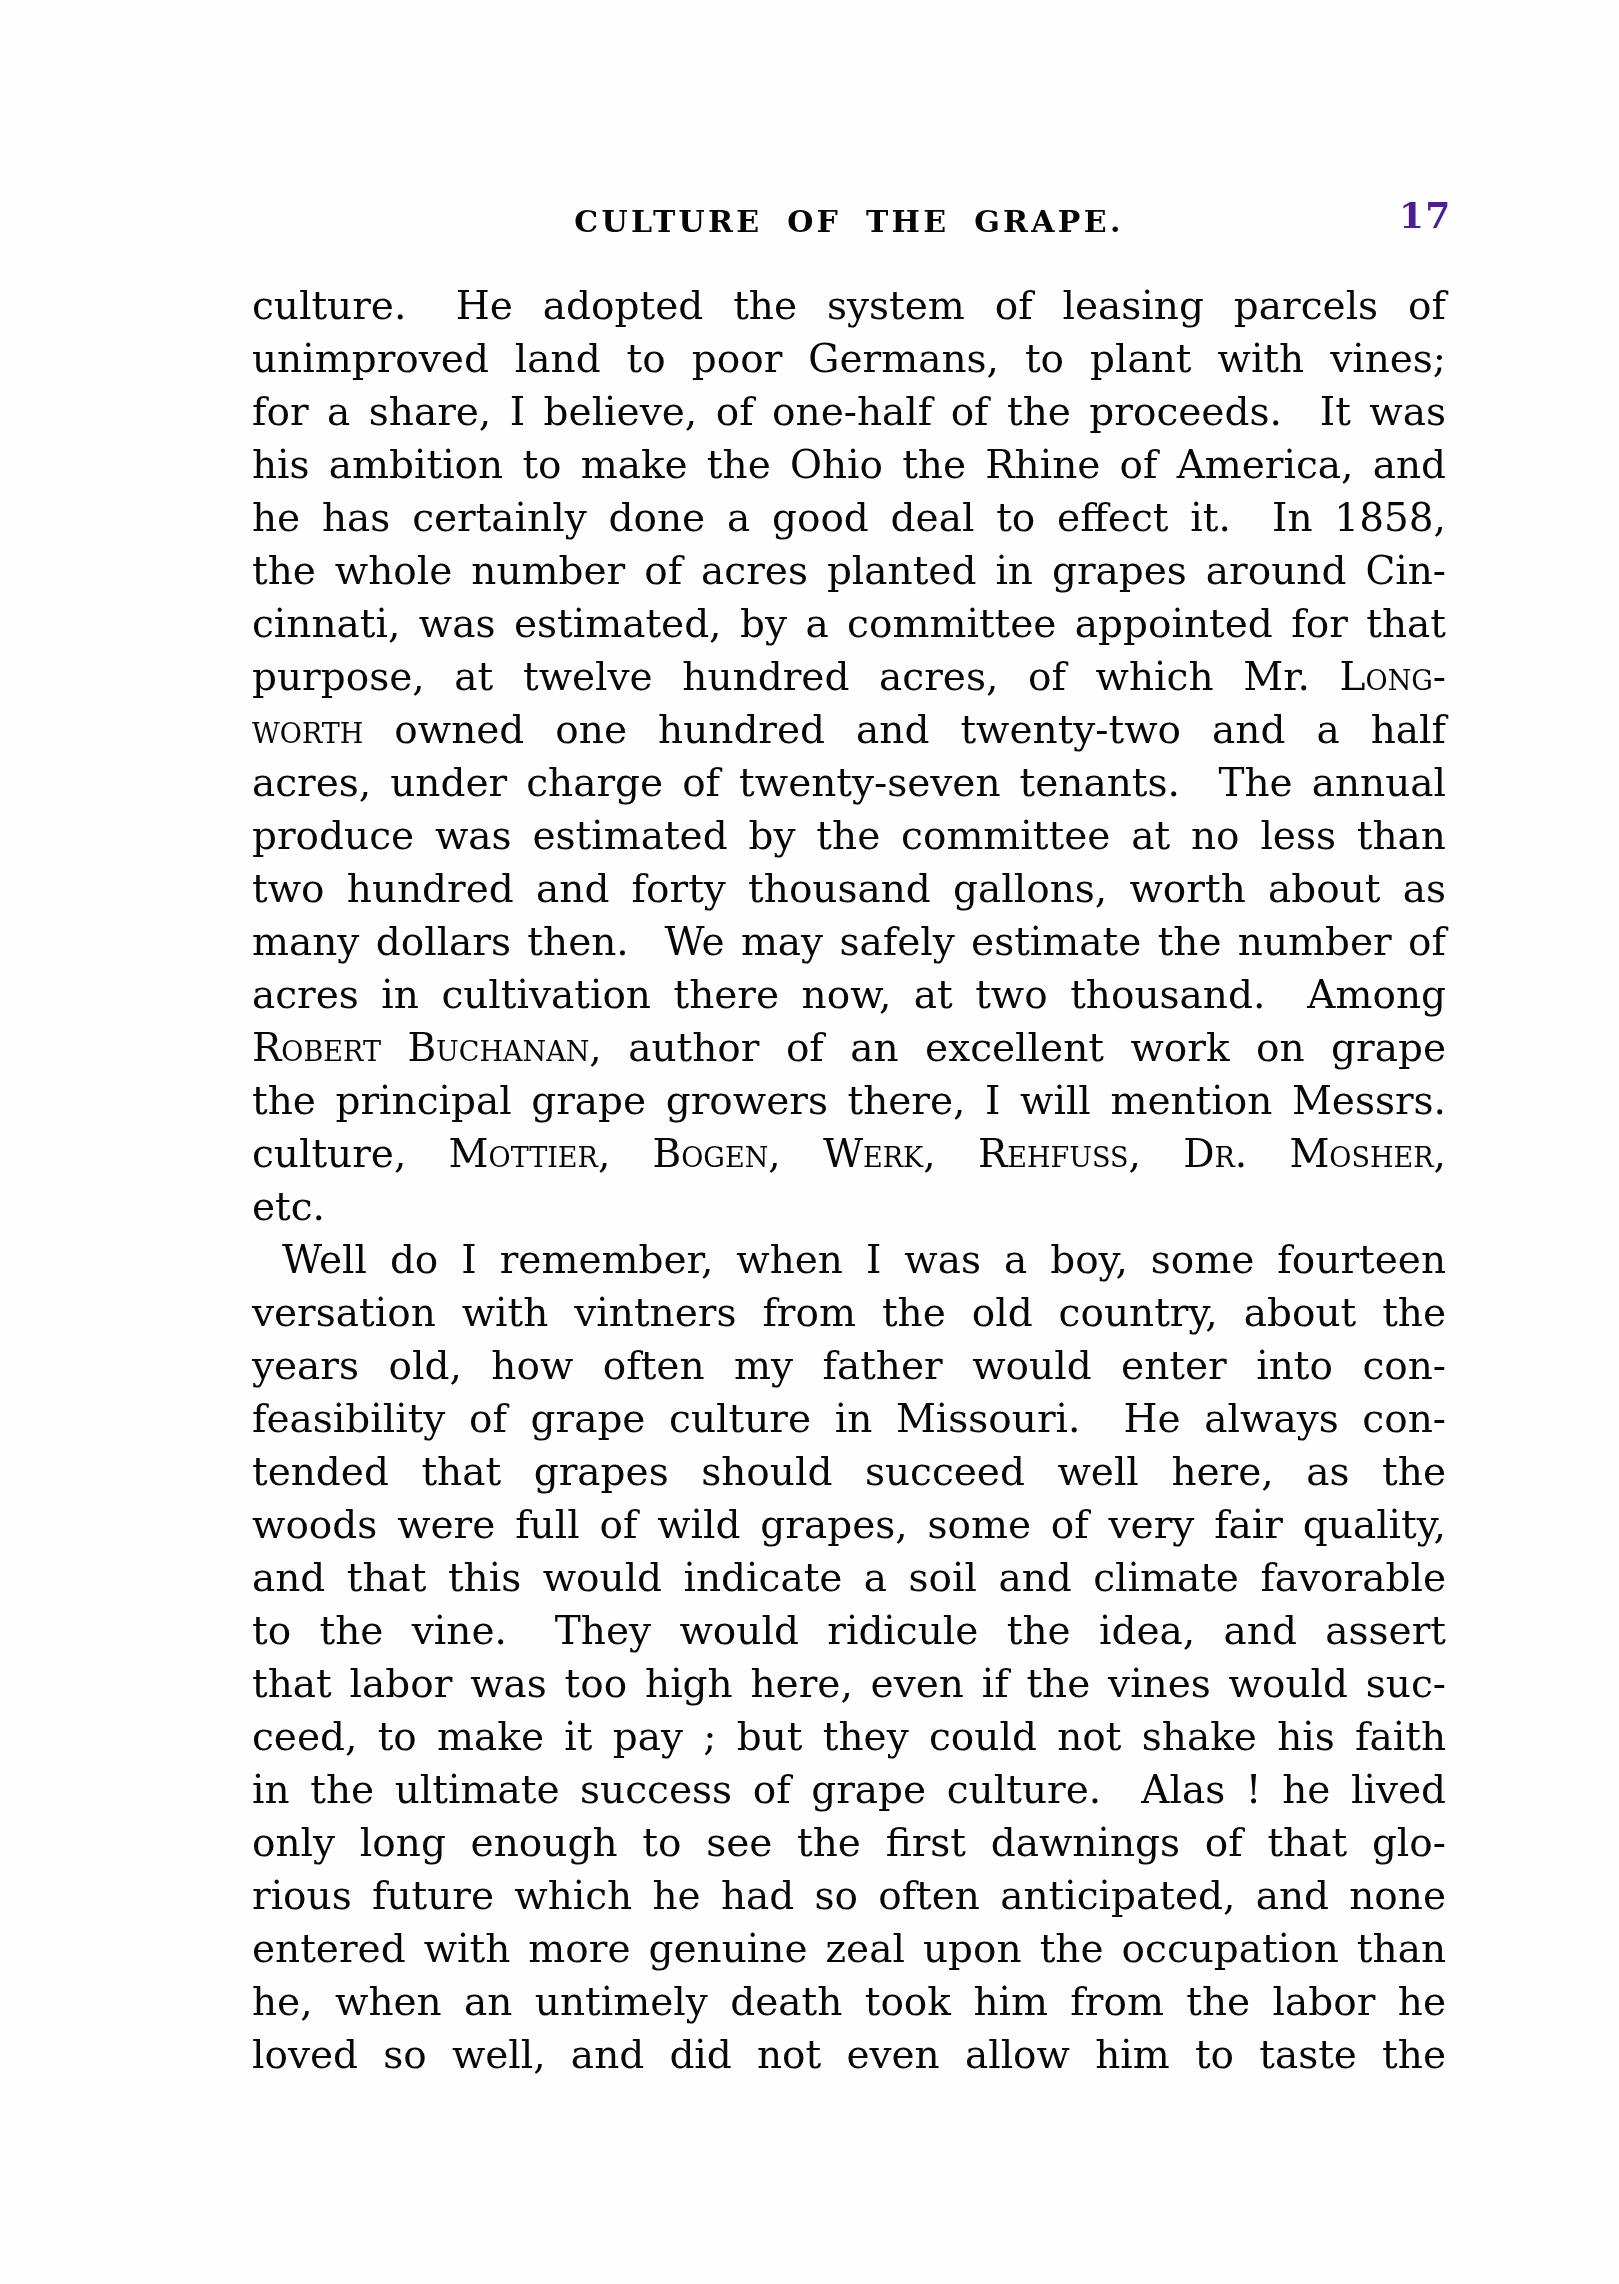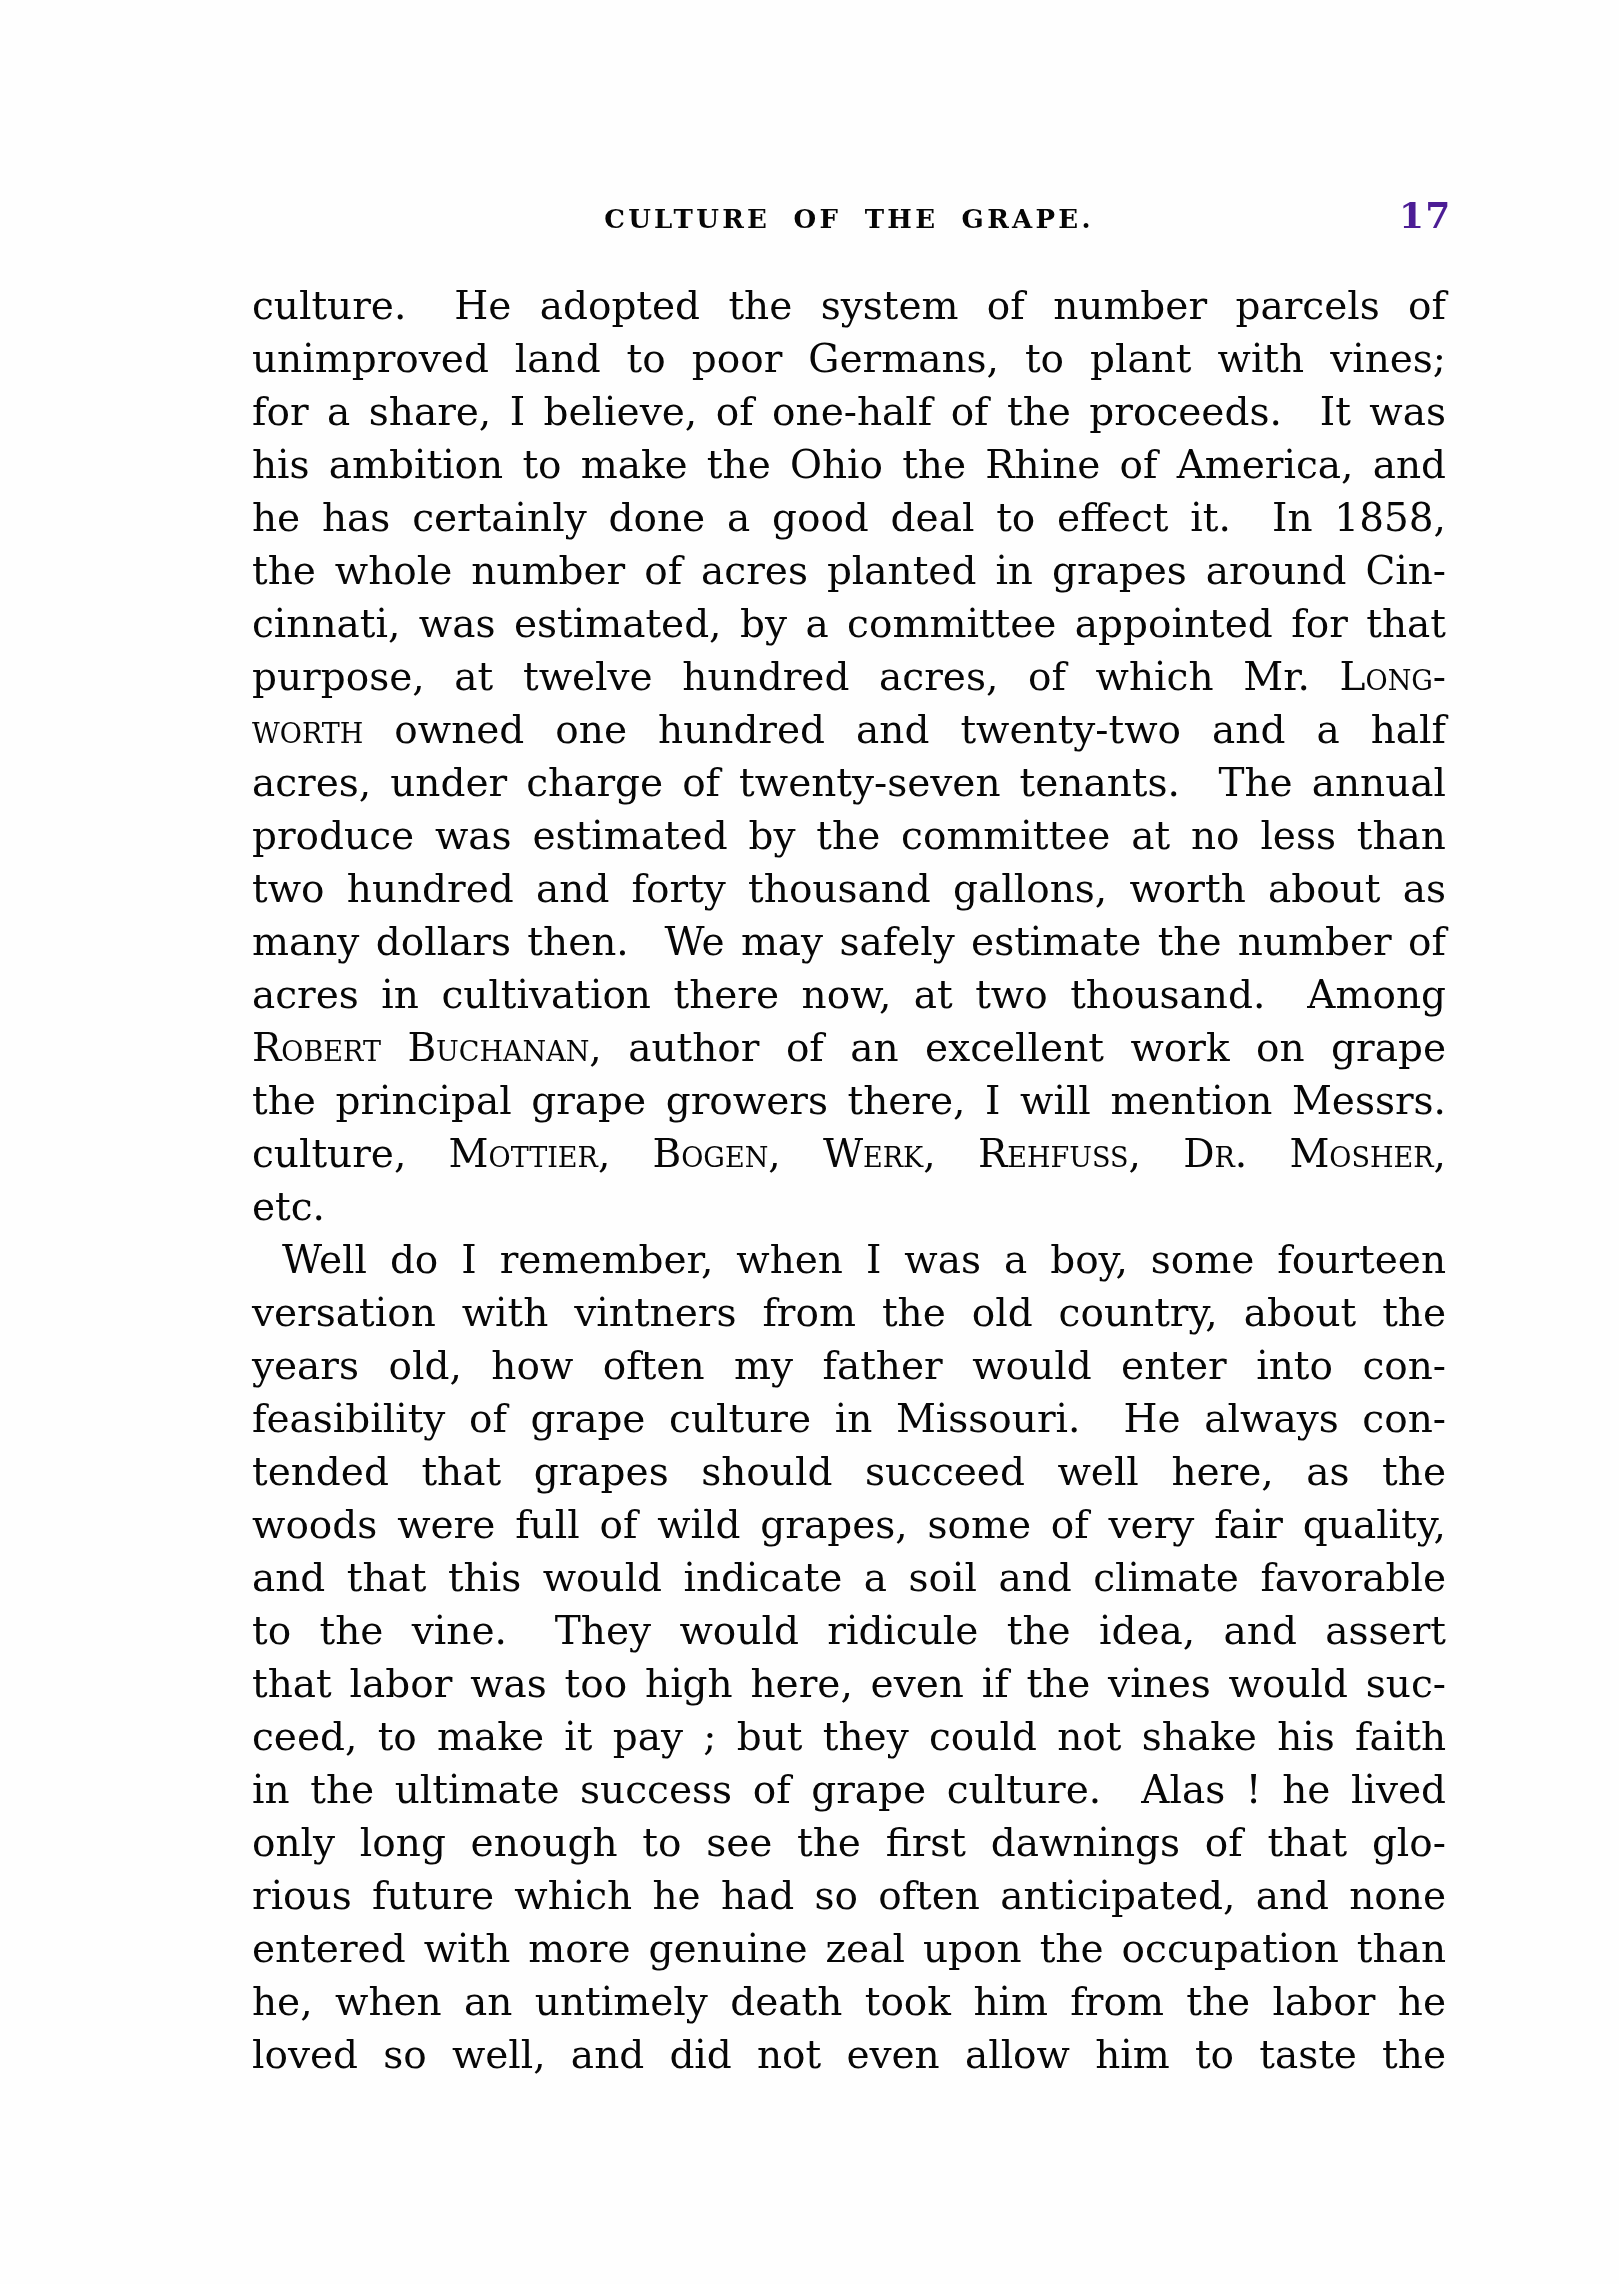--- a/index.html
+++ b/index.html
@@ -15,21 +15,21 @@
     background:#fefefe;
     color:#050505;
     overflow:hidden;
   }
   .running-head{
     position:absolute;
     left:252px;
     top:204px;
     width:1194px;
     text-align:center;
-    font-size:26px;
+    font-size:30px;
     font-weight:700;
     letter-spacing:3.3px;
     word-spacing:11px;
     color:#060606;
   }
   .page-number{
     position:absolute;
     left:1399px;
     top:194px;
     font-size:36px;
@@ -68,21 +68,21 @@
 </head>
 <body>
 
 <div class="page">
   <div class="running-head">
     <span>CULTURE OF THE GRAPE.</span>
   </div>
   <div class="page-number">17</div>
   <div class="text-block">
       <div class="paragraph">
-        <div class="line"><span>culture.  He adopted the system of number parcels of</span></div>
+        <div class="line"><span>culture.  He adopted the system of leasing parcels of</span></div>
         <div class="line"><span>unimproved land to poor Germans, to plant with vines;</span></div>
         <div class="line"><span>for a share, I believe, of one-half of the proceeds.  It was</span></div>
         <div class="line"><span>his ambition to make the Ohio the Rhine of America, and</span></div>
         <div class="line"><span>he has certainly done a good deal to effect it.  In 1858,</span></div>
         <div class="line"><span>the whole number of acres planted in grapes around Cin-</span></div>
         <div class="line"><span>cinnati, was estimated, by a committee appointed for that</span></div>
         <div class="line"><span>purpose, at twelve hundred acres, of which Mr. </span><span class="sc">Long-</span></div>
         <div class="line"><span class="sc">worth</span><span> owned one hundred and twenty-two and a half</span></div>
         <div class="line"><span>acres, under charge of twenty-seven tenants.  The annual</span></div>
         <div class="line"><span>produce was estimated by the committee at no less than</span></div>

